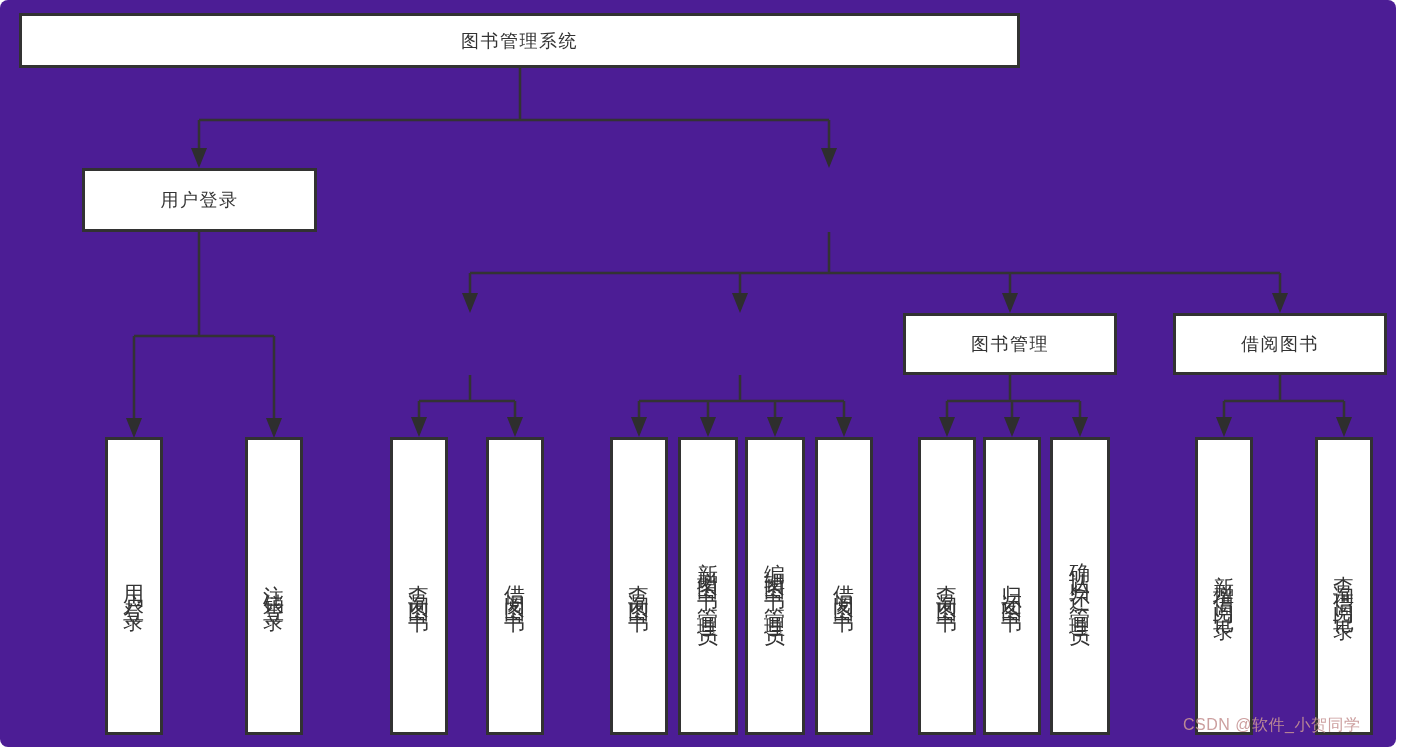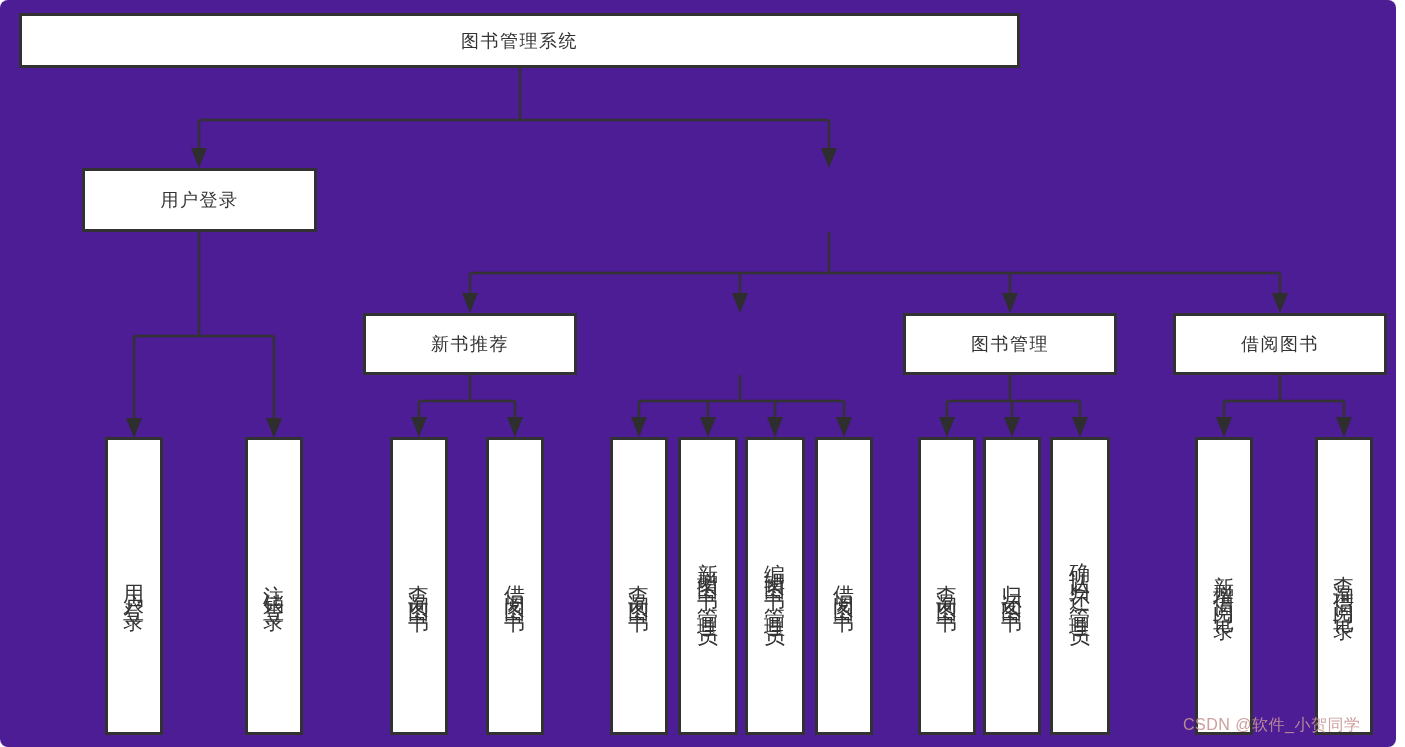--- a/index.html
+++ b/index.html
@@ -70,23 +70,20 @@
   </svg>
 
   <div class="box hbox root" style="left:19px;top:13px;width:1001px;height:55px">
     <span>图书管理系统</span>
   </div>
 
   <div class="box hbox" style="left:82px;top:168px;width:235px;height:64px">
     <span>用户登录</span>
   </div>
 
-  <div class="box hbox" style="left:363px;top:313px;width:214px;height:62px">
-    <span>新书推荐</span>
-  </div>
   <div class="box hbox" style="left:903px;top:313px;width:214px;height:62px">
     <span>图书管理</span>
   </div>
   <div class="box hbox" style="left:1173px;top:313px;width:214px;height:62px">
     <span>借阅图书</span>
   </div>
 
   <div class="box vbox" style="left:105px;top:437px;width:58px;height:298px">
     <span>用户登录</span>
   </div>

